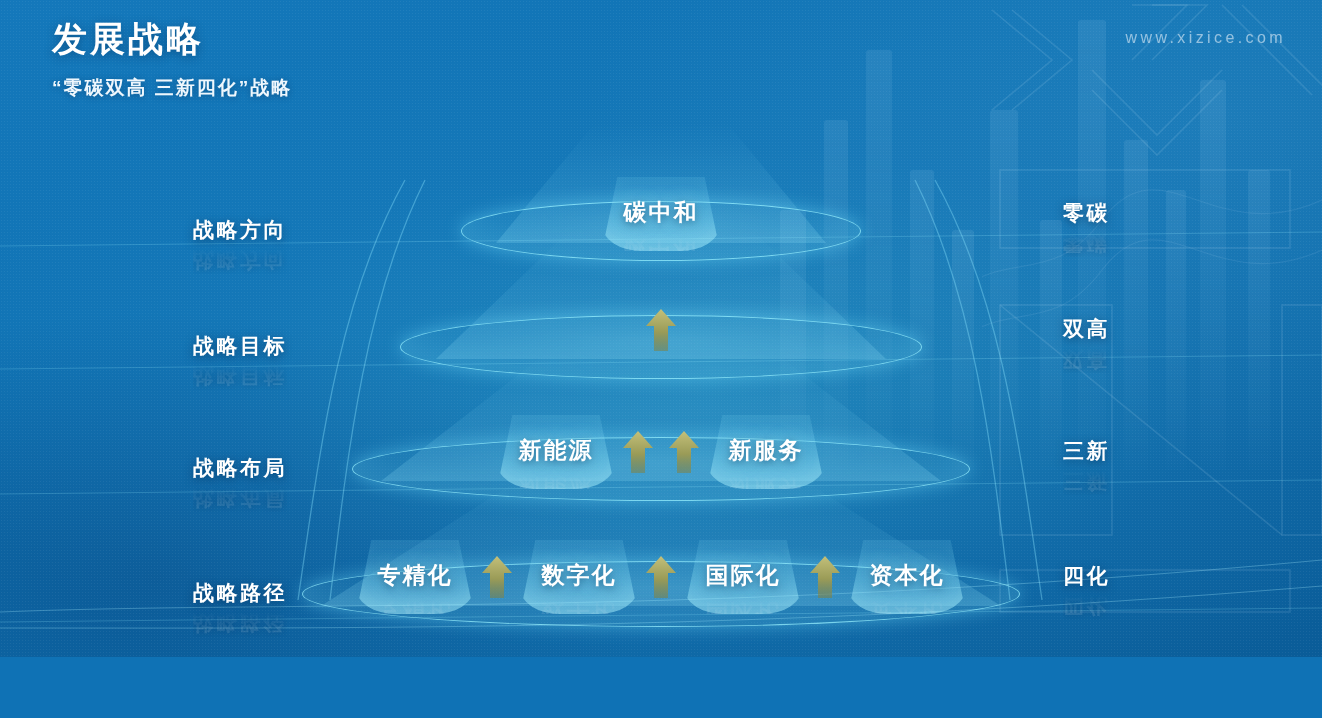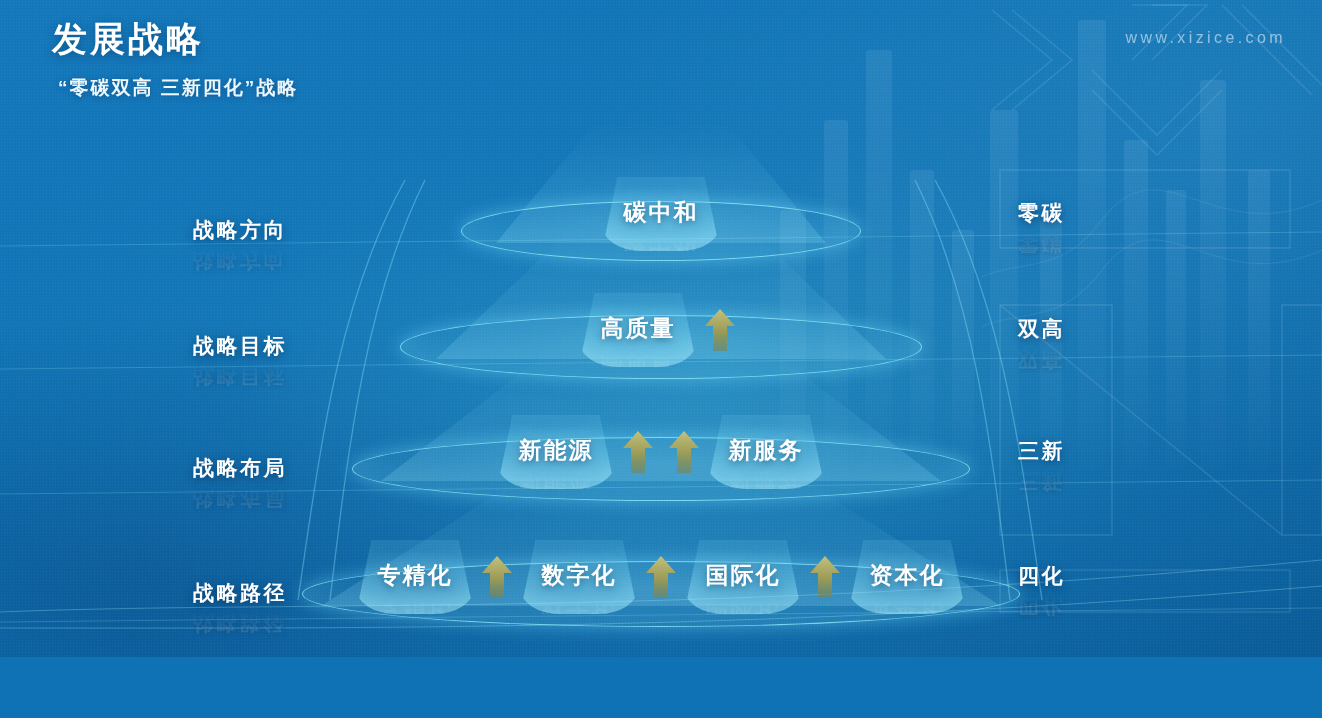--- a/index.html
+++ b/index.html
@@ -26,42 +26,42 @@
      background-image:radial-gradient(rgba(255,255,255,.35) .5px, transparent .6px);
      background-size:3px 3px;}
 
   
   #header{position:absolute;left:52px;top:16px;}
   #title{
     font-size:35px;font-weight:bold;color:#ffffff;letter-spacing:3px;
     text-shadow:0 2px 10px rgba(0,40,80,.45);
   }
   #subtitle{
-    margin-top:12px;margin-left:6px;
+    margin-top:12px;
     font-size:19px;font-weight:bold;color:#eef7fd;letter-spacing:2px;
     text-shadow:0 1px 6px rgba(0,40,80,.4);
   }
   #watermark{
     position:absolute;right:36px;top:29px;
     font-size:16px;letter-spacing:3.4px;color:rgba(228,240,250,.60);
   }
 
   
   #funnel{position:absolute;left:0;top:0;width:1322px;height:718px;pointer-events:none;}
 
   
   .tier{position:absolute;left:0;width:1322px;height:0;}
   .tier-label{
     position:absolute;transform:translateY(-50%);
     font-size:21px;font-weight:bold;color:#ffffff;letter-spacing:2.5px;
     text-shadow:0 2px 8px rgba(0,40,80,.55);
     white-space:nowrap;
   }
   .tier-label.left{left:193px;margin-top:17px;}
-  .tier-label.right{left:1018px;font-weight:bold;text-align:center;}
+  .tier-label.right{left:1063px;font-weight:bold;text-align:center;}
   .tier-label .refl{
     position:absolute;left:0;top:106%;
     transform:scaleY(-1);
     color:rgba(255,255,255,.17);
     filter:blur(.6px);
     -webkit-mask-image:linear-gradient(to top,transparent 10%,rgba(0,0,0,.8) 95%);
             mask-image:linear-gradient(to top,transparent 10%,rgba(0,0,0,.8) 95%);
     white-space:nowrap;
   }
 
@@ -198,24 +198,20 @@
             <span class="refl">碳中和</span>
           </div>
         </div>
       </div>
       <div class="tier" style="top: 329px;">
         <div class="cone" style="width: 450px; height: 130px; top: -100px;"></div>
         <div class="platform" style="width: 520px; height: 62px; top: 18px;"></div>
         <div class="tier-label left">战略目标<span class="refl">战略目标</span></div>
         <div class="tier-label right">双高<span class="refl">双高</span></div>
         <div class="chips" style="top: -36px;">
-          <div class="chip">
-            <span class="txt">高质量</span>
-            <span class="refl">高质量</span>
-          </div>
           <div class="arrow">
             <svg width="34" height="46" viewBox="0 0 34 46" aria-hidden="true">
               <defs>
                 <linearGradient id="ag" x1="0" y1="0" x2="0" y2="1">
                   <stop offset="0%" stop-color="#c3c07a"></stop>
                   <stop offset="55%" stop-color="#9a9b57"></stop>
                   <stop offset="100%" stop-color="#7d8246" stop-opacity=".55"></stop>
                 </linearGradient>
               </defs>
               <path d="M17 2 L32 19 L24 19 L24 44 L10 44 L10 19 L2 19 Z" fill="url(#ag)"></path>

